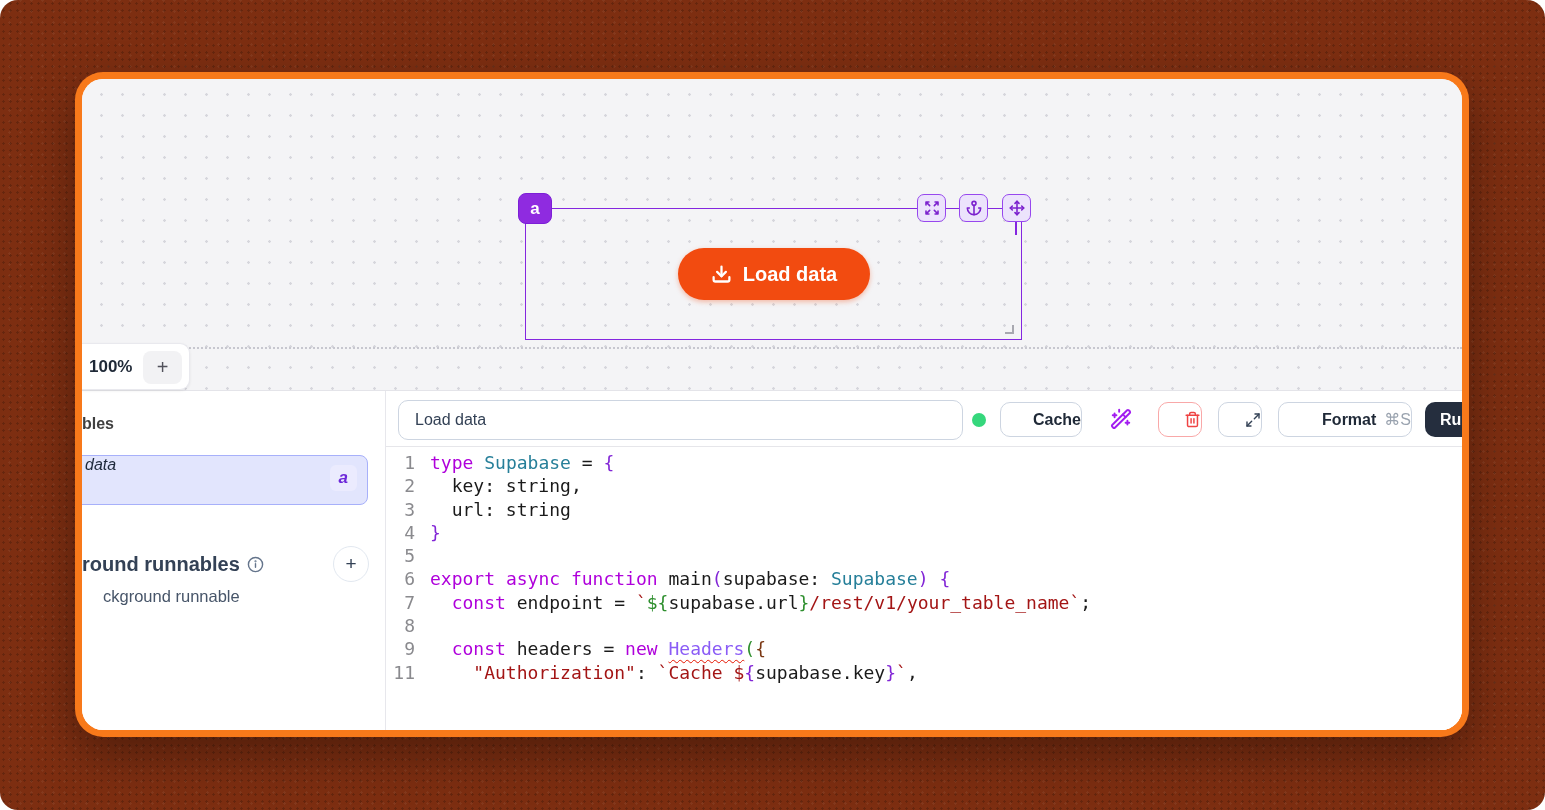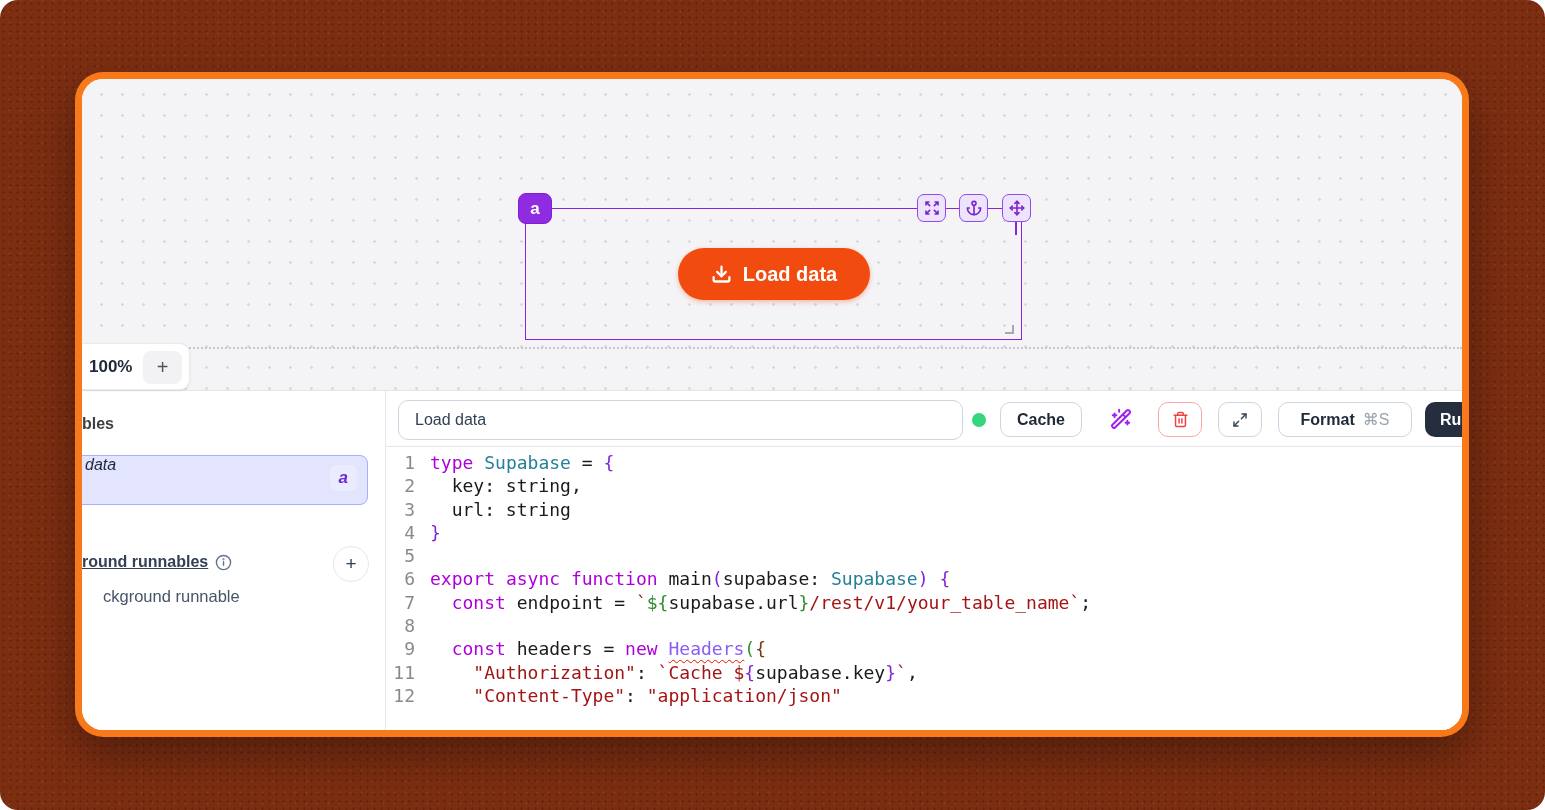--- a/index.html
+++ b/index.html
@@ -67,39 +67,39 @@
   .sb-selected {
     position:absolute; left:-10px; top:64px; width:296px; height:50px; background:#e2e5fd;
     border:1.5px solid #a7b0fa; border-radius:8px; display:flex; font-style:italic;
   }
   .sb-selected .item-label { font-size:16px; color:#1e293b; padding-left:12px; }
   .sb-selected .item-badge {
     position:absolute; right:10px; top:9px; font-size:17px; font-weight:700; color:#6d28d9;
     background:#ebebfe; border-radius:6px; padding:3px 9px;
   }
   .sb-section { position:absolute; left:0; top:162px; display:flex; align-items:center; gap:7px; }
-  .sb-section .sec-label { font-size:16px; font-weight:700; color:#334155;text-decoration:underline; }
+  .sb-section .sec-label { font-size:20px; font-weight:700; color:#334155; }
   .sb-section .info { color:#64748b; display:flex; }
   .sb-add {
     position:absolute; left:251px; top:155px; width:36px; height:36px; border-radius:50%;
     background:#fff; border:1px solid #e2e8f0; color:#334155; font-size:19px;
     display:flex; align-items:center; justify-content:center;
   }
   .sb-empty { position:absolute; left:0; top:196px; font-size:16.5px; color:#475569;padding-left:21px; }
   
   .editor { position:absolute; left:304px; top:0; width:1076px; height:340px; }
   .ed-toolbar { position:absolute; left:0; top:0; width:1076px; height:56px; border-bottom:1px solid #e6e6ea; background:#fff; }
   .name-input {
     position:absolute; left:12px; top:9px; width:565px; height:40px; border:1px solid #cdd5e1; border-radius:10px;
     font-size:16px; color:#334155; padding:0 16px; font-family:"Liberation Sans", sans-serif; background:#fff; outline:none;
   }
   .status-dot { position:absolute; left:586px; top:22px; width:14px; height:14px; border-radius:50%; background:#35d77c; }
   .tb-btn {
     position:absolute; top:11px; height:35px; background:#fff; border:1px solid #cdd5e1; border-radius:10px;
-    display:flex; align-items:center; justify-content:center; gap:8px;
+    display:flex; align-items:center; justify-content:flex-end; gap:8px;
     font-family:"Liberation Sans", sans-serif; font-size:16px; color:#1f2937;
   }
   .btn-cache { left:614px; width:82px; font-weight:600; }
   .wand { position:absolute; left:724px; top:17px; width:22px; height:22px; color:#a21cf0; background:none; border:none; }
   .btn-trash { left:772px; width:44px; border:1.3px solid #f9a8a8; color:#ef4444; }
   .btn-expand { left:832px; width:44px; color:#334155; }
   .btn-format { left:892px; width:134px; }
   .btn-format .fmt { font-weight:700; }
   .btn-format .kbd { color:#9aa3af; font-size:16px; }
   .btn-run { left:1039px; width:80px; background:#252e3e; border:none; color:#fff; font-weight:700; justify-content:flex-start; padding-left:15px; }
@@ -293,24 +293,20 @@
                   <span class="lc"></span>
                 </div>
                 <div class="cl">
                   <span class="ln">9</span>
                   <span class="lc"><span class="tok-pl">  </span><span class="tok-kw">const</span><span class="tok-pl"> headers = </span><span class="tok-kw">new</span><span class="tok-pl"> </span><span class="tok-err">Headers</span><span class="tok-b2">(</span><span class="tok-b3">{</span></span>
                 </div>
                 <div class="cl">
                   <span class="ln">11</span>
                   <span class="lc"><span class="tok-pl">    </span><span class="tok-str">"Authorization"</span><span class="tok-pl">: </span><span class="tok-str">`Cache $</span><span class="tok-b1">{</span><span class="tok-pl">supabase.key</span><span class="tok-b1">}</span><span class="tok-str">`</span><span class="tok-pl">,</span></span>
                 </div>
-                <div class="cl">
-                  <span class="ln">12</span>
-                  <span class="lc"><span class="tok-pl">    </span><span class="tok-str">"Content-Type"</span><span class="tok-pl">: </span><span class="tok-str">"application/json"</span></span>
-                </div>
               </div>
           </div>
         </div>
       </div>
 
     </div>
   </div>
 </div>
 
 </body></html>

